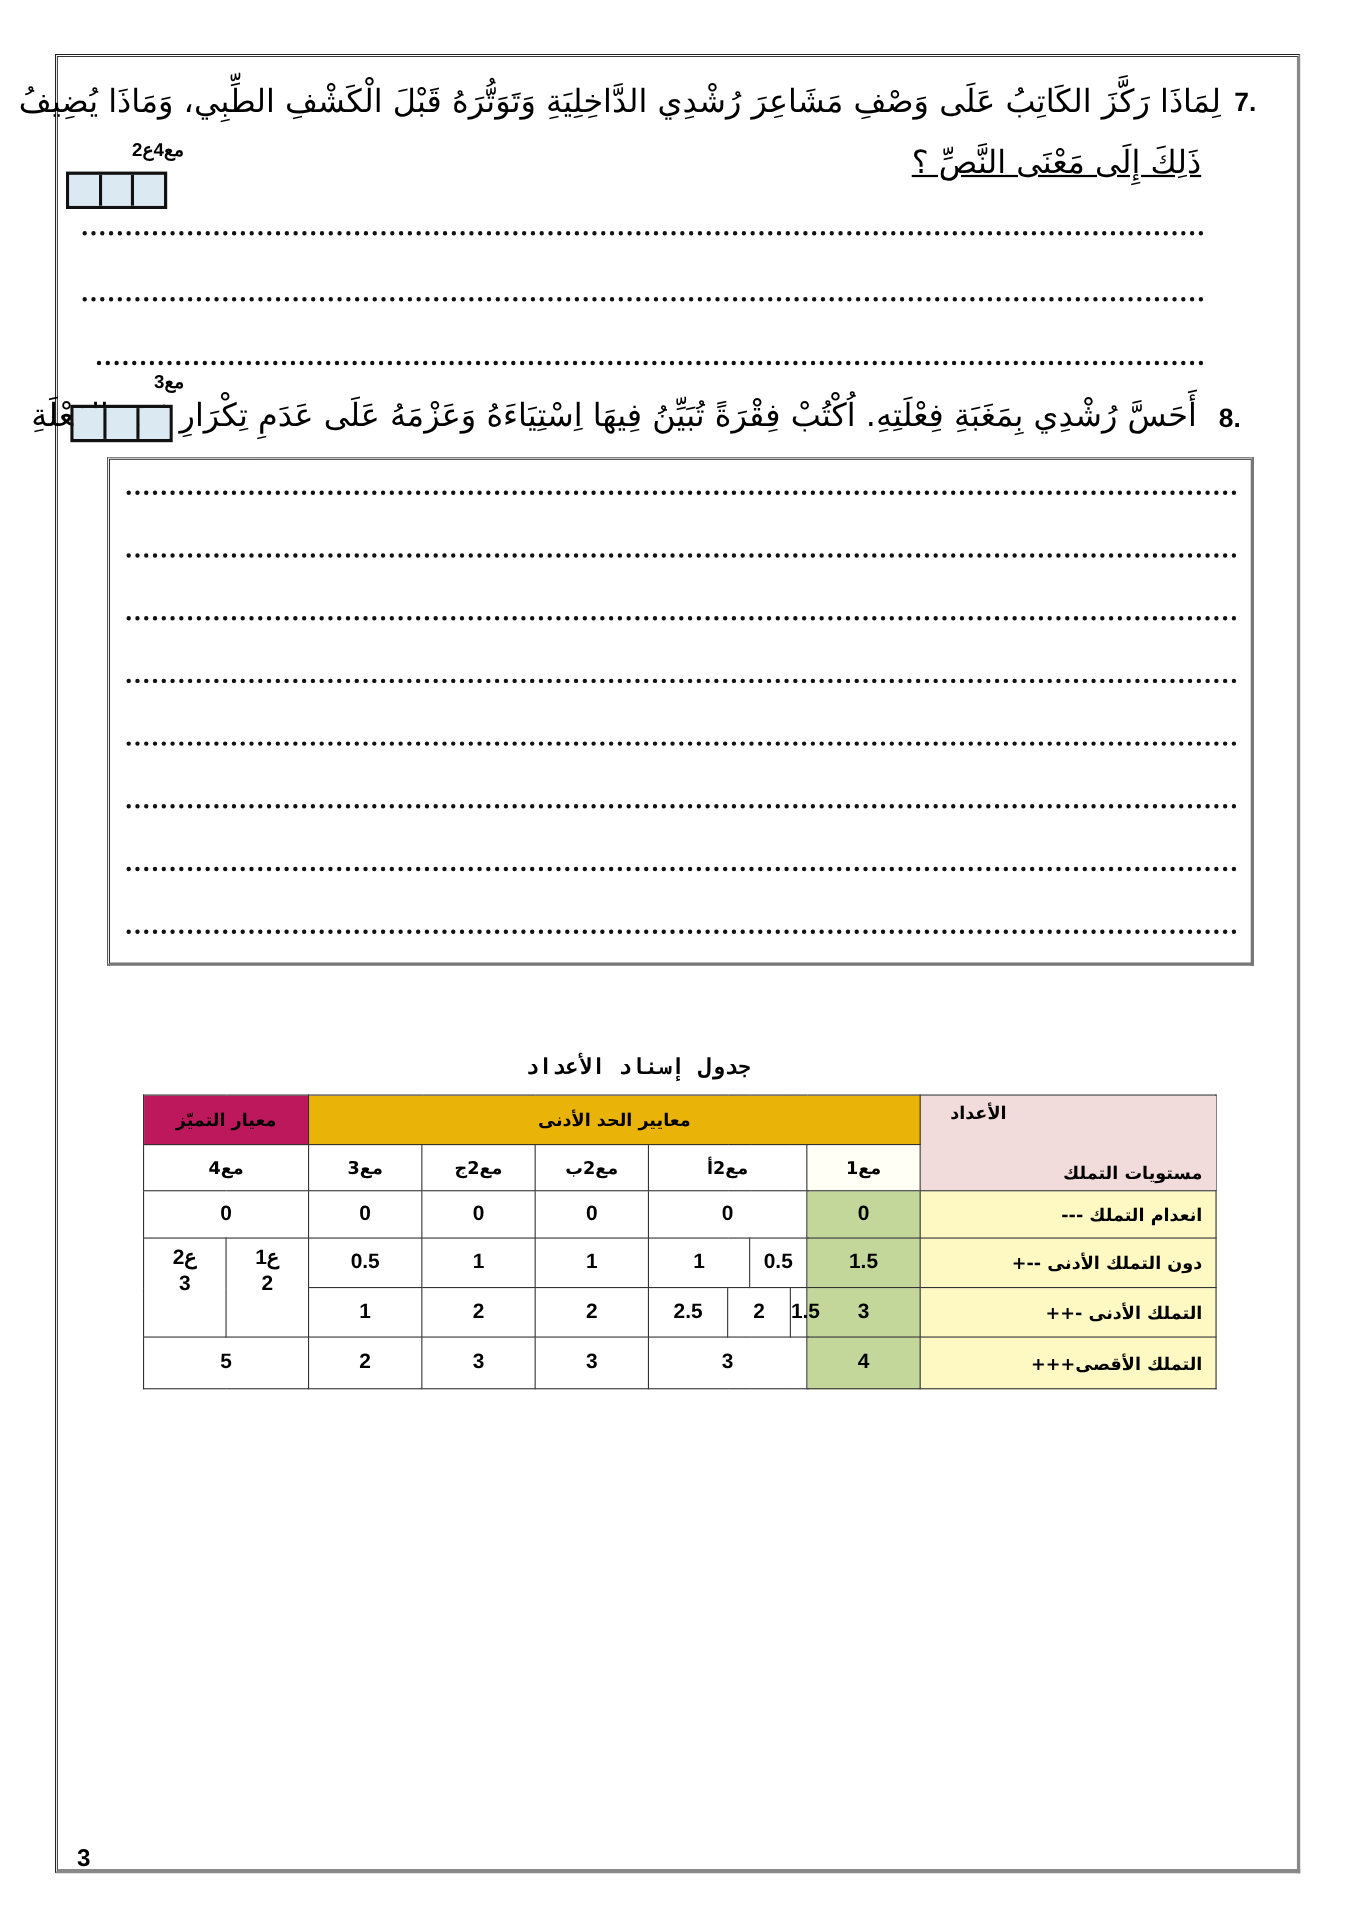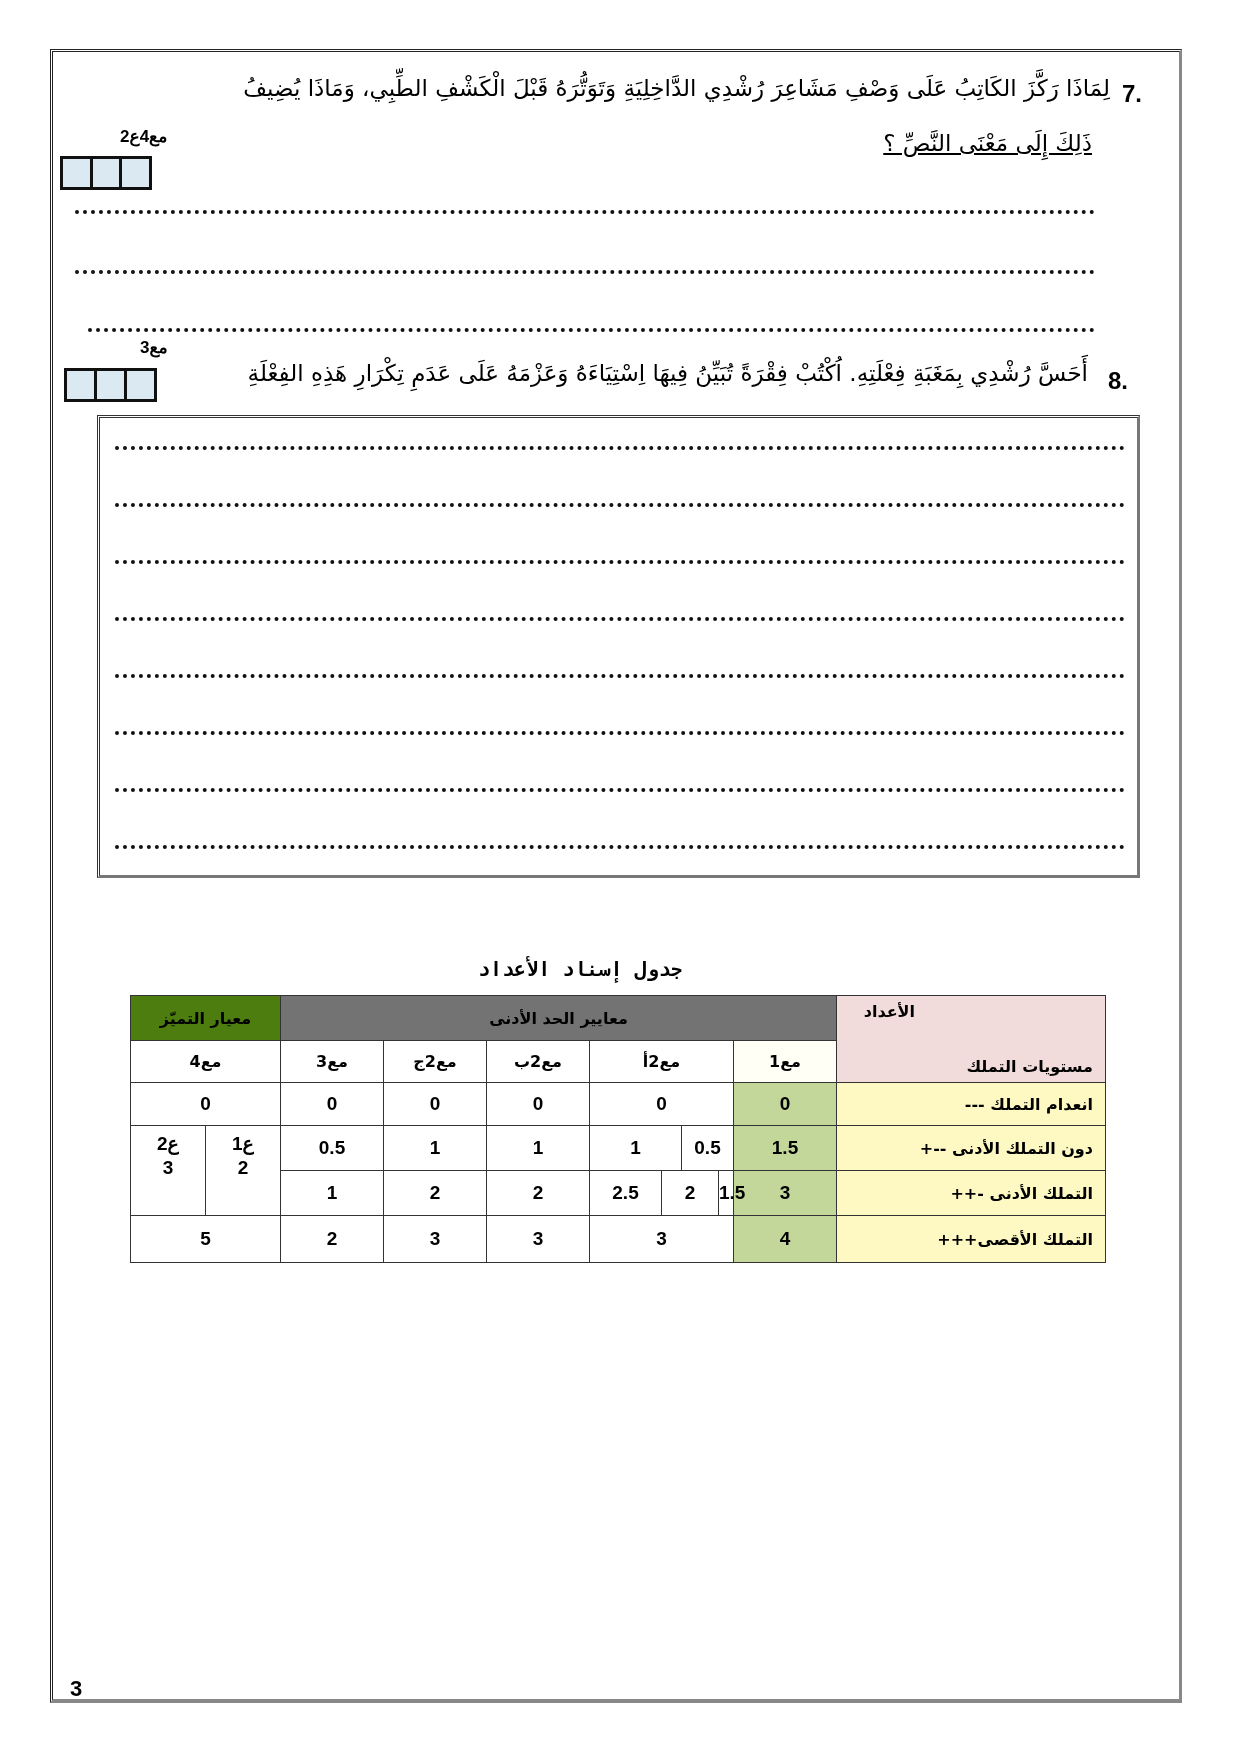--- a/index.html
+++ b/index.html
@@ -1,32 +1,32 @@
 <!DOCTYPE html>
 <html><head>
 <meta charset="utf-8">
 <style>
   html, body { margin:0; padding:0; background:#ffffff; }
   body { width:1240px; height:1755px; position:relative; font-family:"DejaVu Sans", sans-serif; color:#000; overflow:hidden; }
   .abs { position:absolute; }
   .page-frame { left:50px; top:49px; width:1132px; height:1654px; border:3px double #222; border-right:3px solid #888; border-bottom:4px solid #888; box-sizing:border-box; }
   .qnum { font-family:"Liberation Sans", sans-serif; font-weight:bold; font-size:24px; }
-  .qtext { font-family:"DejaVu Sans", sans-serif; font-size:23px; direction:rtl; text-align:right; white-space:nowrap; }
+  .qtext { font-family:"DejaVu Sans", sans-serif; font-size:29px; direction:rtl; text-align:right; white-space:nowrap; }
   .dots { border-bottom:4px dotted #111; height:0; }
   .code { font-family:"Liberation Sans", sans-serif; font-weight:bold; font-size:17px; direction:ltr;margin-left:48px; }
   .score-boxes { display:flex; border:3px solid #111; height:34px; box-sizing:border-box; }
   .score-boxes span { flex:1; background:#dbe9f3; border-right:3px solid #111; }
   .score-boxes span:last-child { border-right:none; }
   .answer-box { left:97px; top:415px; width:1043px; height:463px; border:3px double #333; border-right:3px solid #777; border-bottom:3px solid #777; box-sizing:border-box; }
   .table-title { font-family:"DejaVu Sans", sans-serif; font-weight:bold; font-size:20px; direction:rtl; }
   table.grades { position:absolute; left:130px; top:995px; width:975px; border-collapse:collapse; table-layout:fixed; direction:ltr; }
   table.grades td { border:1.5px solid #333; text-align:center; font-family:"Liberation Sans", sans-serif; font-weight:bold; font-size:19px; padding:0; }
   .c-pink { background:#f2dcdb; }
-  .c-blue { background:#737373; }
-  .c-olive { background:#4d7c0f; }
+  .c-blue { background:#eab308; }
+  .c-olive { background:#be185d; }
   .c-green { background:#c4d79b; }
   .c-lblue { background:#fef9c3; }
   .c-cream { background:#fffff5; }
   .lbl { direction:rtl; text-align:right !important; padding-right:12px !important; font-family:"DejaVu Sans", sans-serif !important; font-size:16px !important; }
   .hdr-ar { font-family:"DejaVu Sans", sans-serif !important; font-size:16px !important; }
   .pagenum { left:70px; top:1676px; font-family:"Liberation Sans", sans-serif; font-weight:bold; font-size:22px; }
 </style>
 </head>
 <body>
 

